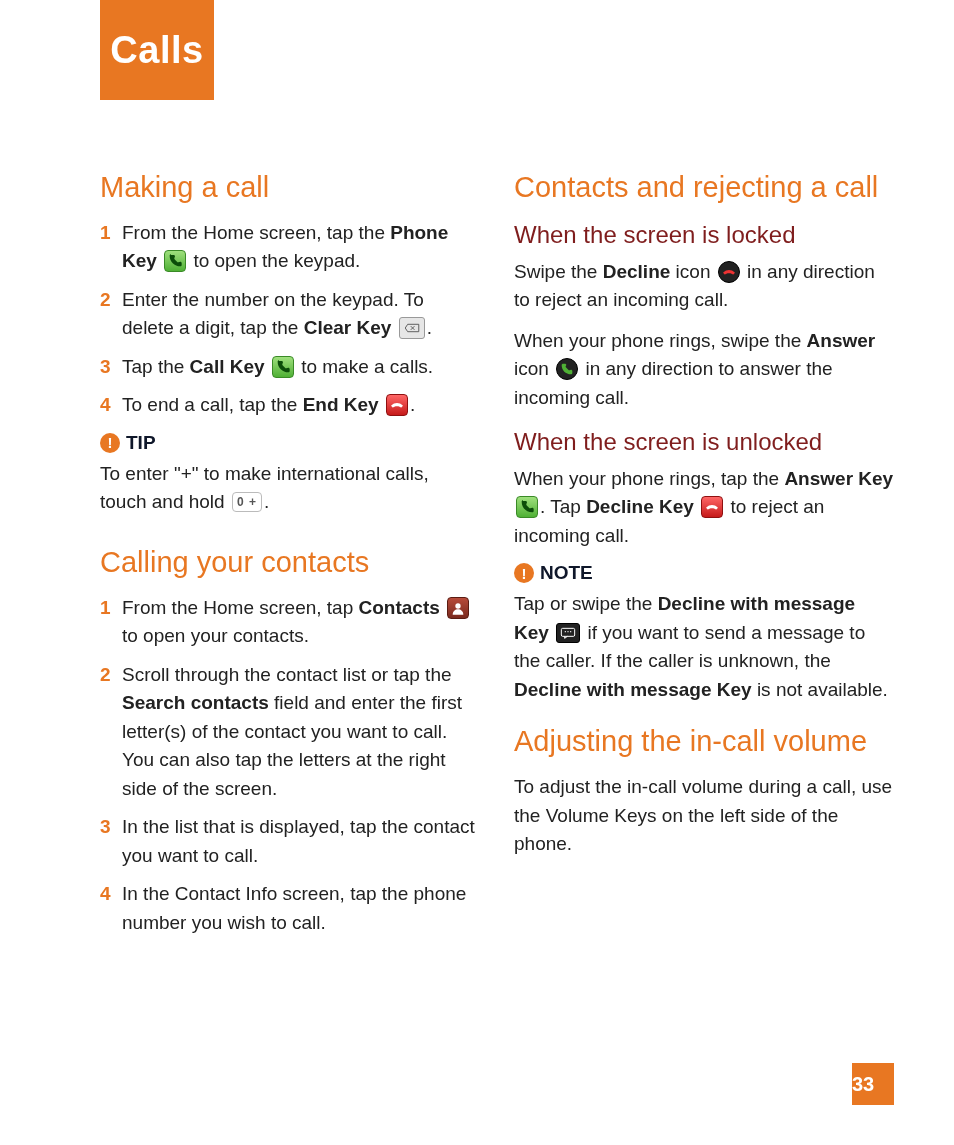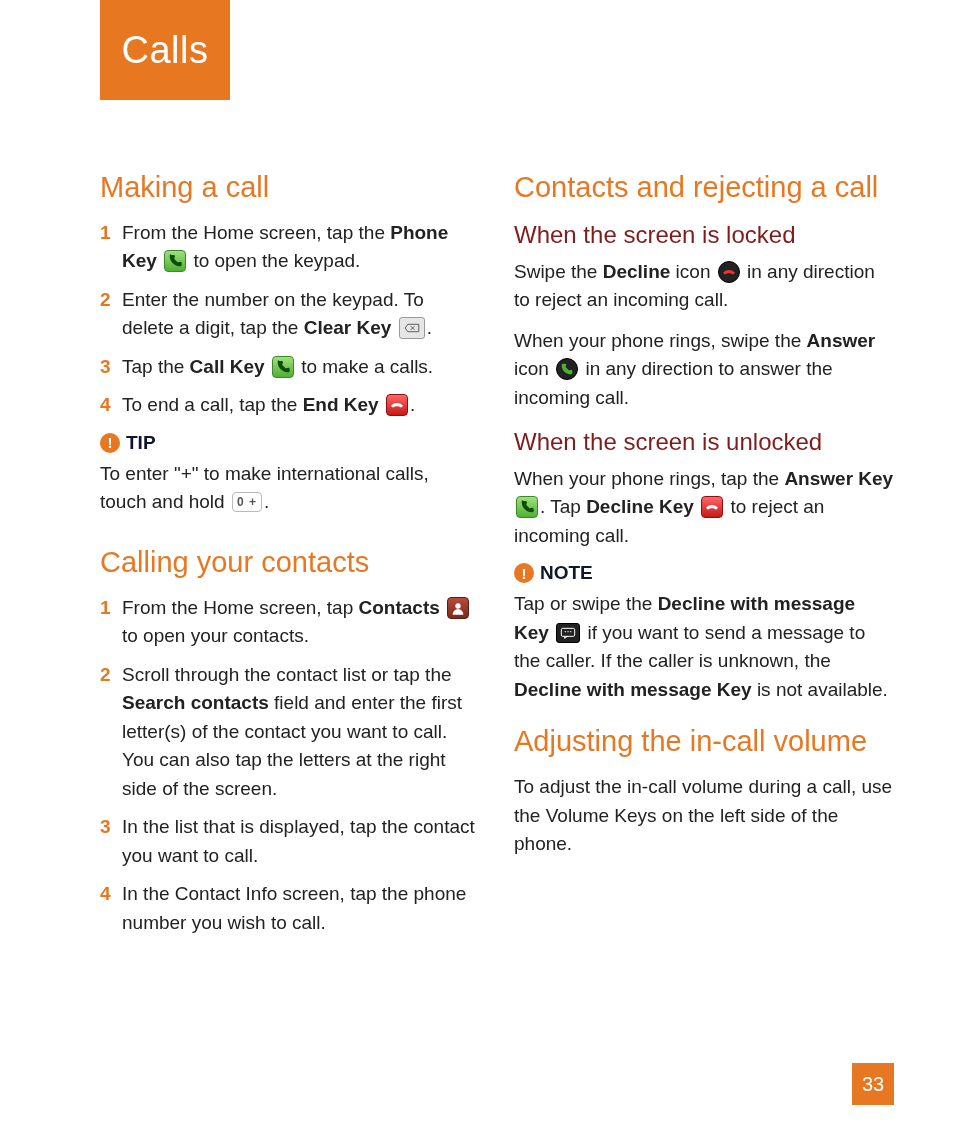--- a/index.html
+++ b/index.html
@@ -19,25 +19,25 @@
     width: 954px;
     height: 1145px;
     position: relative;
     padding: 0 56px 0 100px;
     background: #fff;
   }
   .title-block {
     position: absolute;
     left: 100px;
     top: 0;
-    width: 130px;
+    width: 114px;
     height: 100px;
     background: var(--orange);
     color: #fff;
-    font-weight: 400;
+    font-weight: 700;
     font-size: 38px;
     letter-spacing: 0.5px;
     display: flex;
     align-items: center;
     justify-content: center;
   }
   .columns {
     position: absolute;
     top: 170px;
     left: 100px;
@@ -115,25 +115,24 @@
     color: #0f172a;
   }
   .page-num {
     position: absolute;
     right: 60px;
     bottom: 40px;
     width: 42px;
     height: 42px;
     background: var(--orange);
     color: #fff;
-    font-weight: 400;
+    font-weight: 700;
     font-size: 20px;
     display: flex;
     align-items: center;
-    justify-content: center;
   }
   
   .ic {
     display: inline-flex;
     vertical-align: middle;
     width: 22px;
     height: 22px;
     border-radius: 4px;
     align-items: center;
     justify-content: center;

